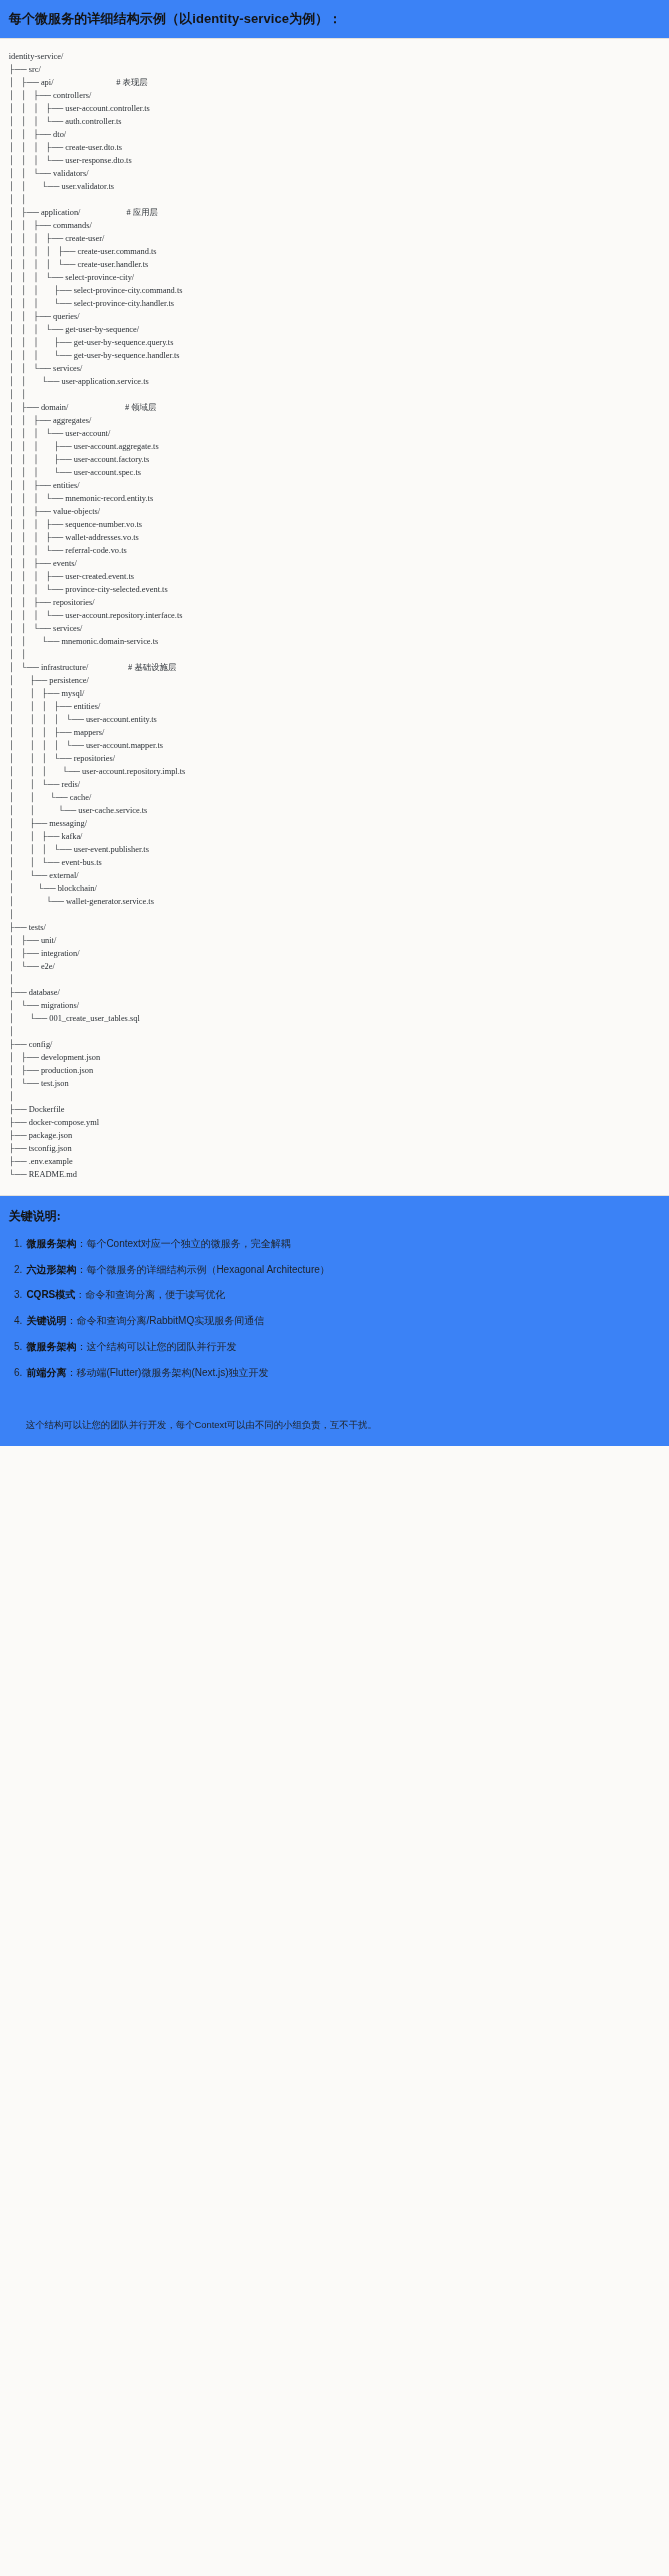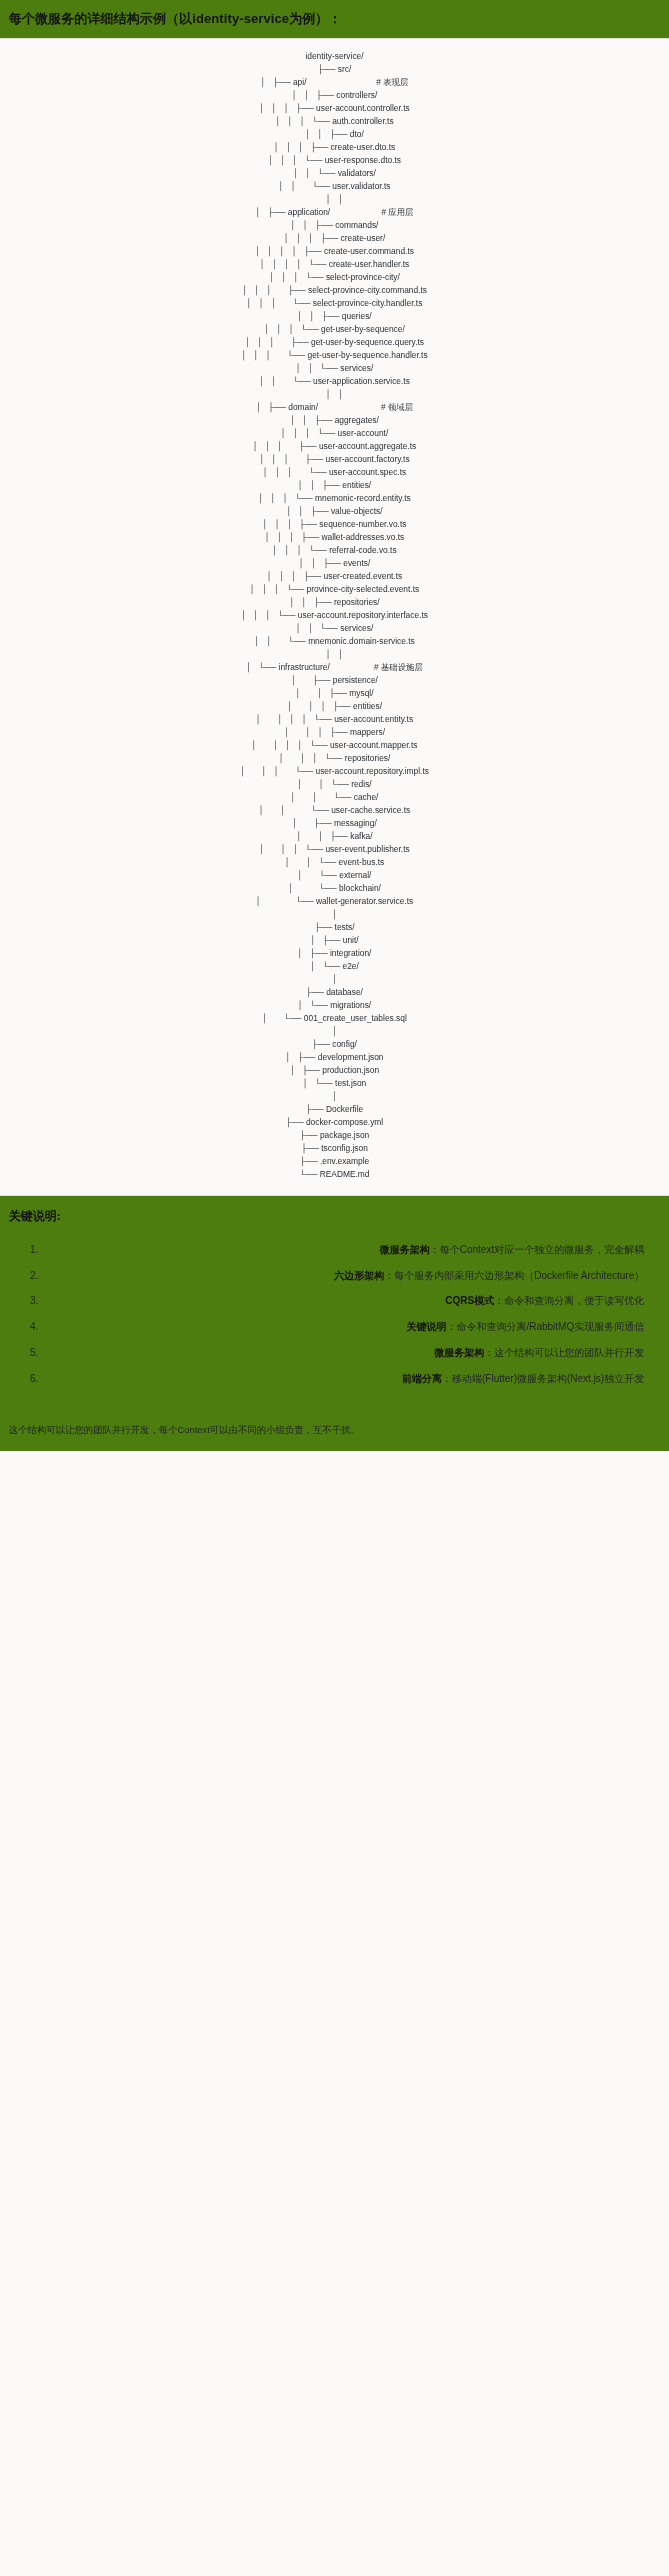--- a/index.html
+++ b/index.html
@@ -9,21 +9,21 @@
   }
   body {
     width: 669px;
     font-family: "Liberation Sans", sans-serif;
     color: #1f2328;
     -webkit-font-smoothing: antialiased;
   }
   .page {
     width: 669px;
     box-sizing: border-box;
-    background: #4d7c0f;
+    background: #3b82f6;
     padding: 0;
   }
   .doc-title {
     font-family: "Liberation Sans", sans-serif;
     font-weight: bold;
     font-size: 13px;
     line-height: 1.5;
     color: #141414;
     padding: 8.8px 8.8px 10px 8.8px;
     margin: 0;
@@ -35,66 +35,64 @@
     background: #e4e1dc;
     border: 0;
     margin: 0;
   }
   .tree-block {
     padding: 11.3px 8.8px 13.8px 8.8px;
     background: #fbfaf8;
   }
   pre.tree {
     margin: 0;
-    font-family: Liberation Sans, sans-serif;
+    font-family: Liberation Serif, serif;
     font-size: 8.4px;
     line-height: 13px;
     color: #2b3036;
     white-space: pre;
     letter-spacing: 0px;
     tab-size: 4;
-    text-align: center;
   }
   .notes-block {
     padding: 11.3px 8.8px 6.3px 8.8px;
   }
   .notes-title {
     font-family: Liberation Serif, serif;
     font-weight: bold;
     font-size: 12px;
     line-height: 1.5;
     color: #141414;
     margin: 0 0 10px 0;
   }
   ol.notes {
-    margin: 16px;
+    margin: 0;
     padding: 0 0 0 16.3px;
     list-style: decimal;
-    text-align: right;
   }
   ol.notes > li {
     font-family: "Liberation Sans", sans-serif;
     font-size: 10px;
     line-height: 1.7;
     color: #1f2328;
     margin: 0 0 8.8px 0;
     padding-left: 1.3px;
   }
   ol.notes > li:last-child { margin-bottom: 0; }
   ol.notes > li b {
     font-weight: bold;
     color: #141414;
   }
   .closing {
     font-family: "Liberation Sans", sans-serif;
     font-size: 9.4px;
     line-height: 1.8;
     color: #1f2328;
     padding: 12.5px 8.8px 12.5px 8.8px;
-    margin: 0;
+    margin: 17px;
   }
 </style>
 </head>
 <body>
 
 <div class="page">
 
   <h1 class="doc-title">每个微服务的详细结构示例（以identity-service为例）：</h1>
 
   <hr class="rule">
@@ -192,21 +190,21 @@
   <hr class="rule">
 
   <div class="notes-block">
     <h2 class="notes-title">关键说明:</h2>
 
     <ol class="notes">
       <li>
         <b>微服务架构</b><span>：</span><span>每个Context对应一个独立的微服务，完全解耦</span>
       </li>
       <li>
-        <b>六边形架构</b><span>：</span><span>每个服务内部采用六边形架构（Dockerfile Architecture）</span>
+        <b>六边形架构</b><span>：</span><span>每个微服务的详细结构示例（Hexagonal Architecture）</span>
       </li>
       <li>
         <b>CQRS模式</b><span>：</span><span>命令和查询分离，便于读写优化</span>
       </li>
       <li>
         <b>关键说明</b><span>：</span><span>命令和查询分离/RabbitMQ实现服务间通信</span>
       </li>
       <li>
         <b>微服务架构</b><span>：</span><span>这个结构可以让您的团队并行开发</span>
       </li>

